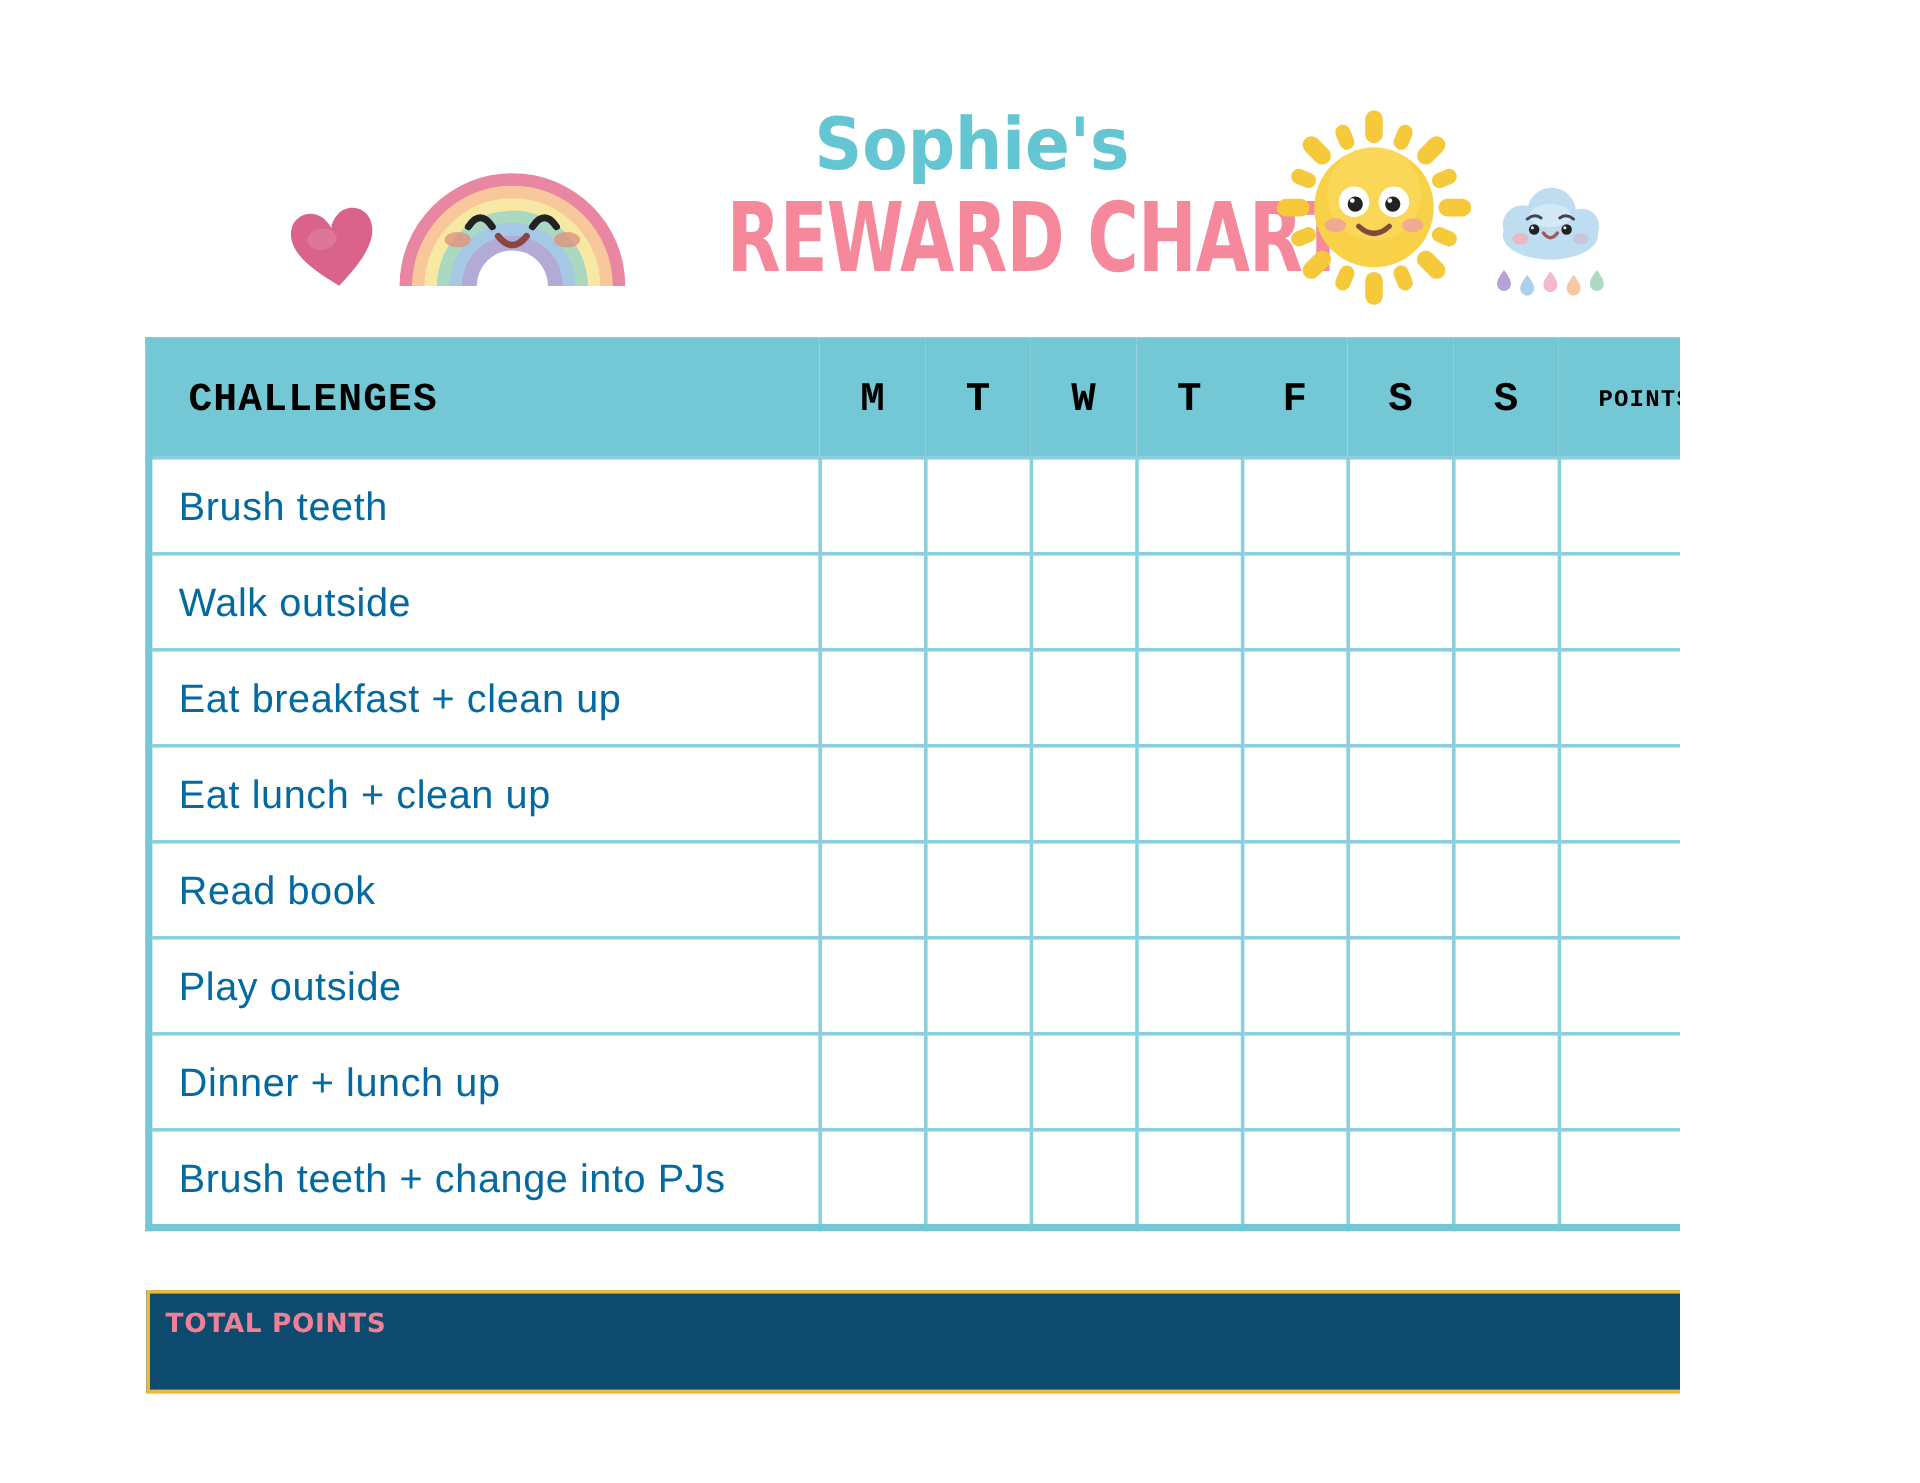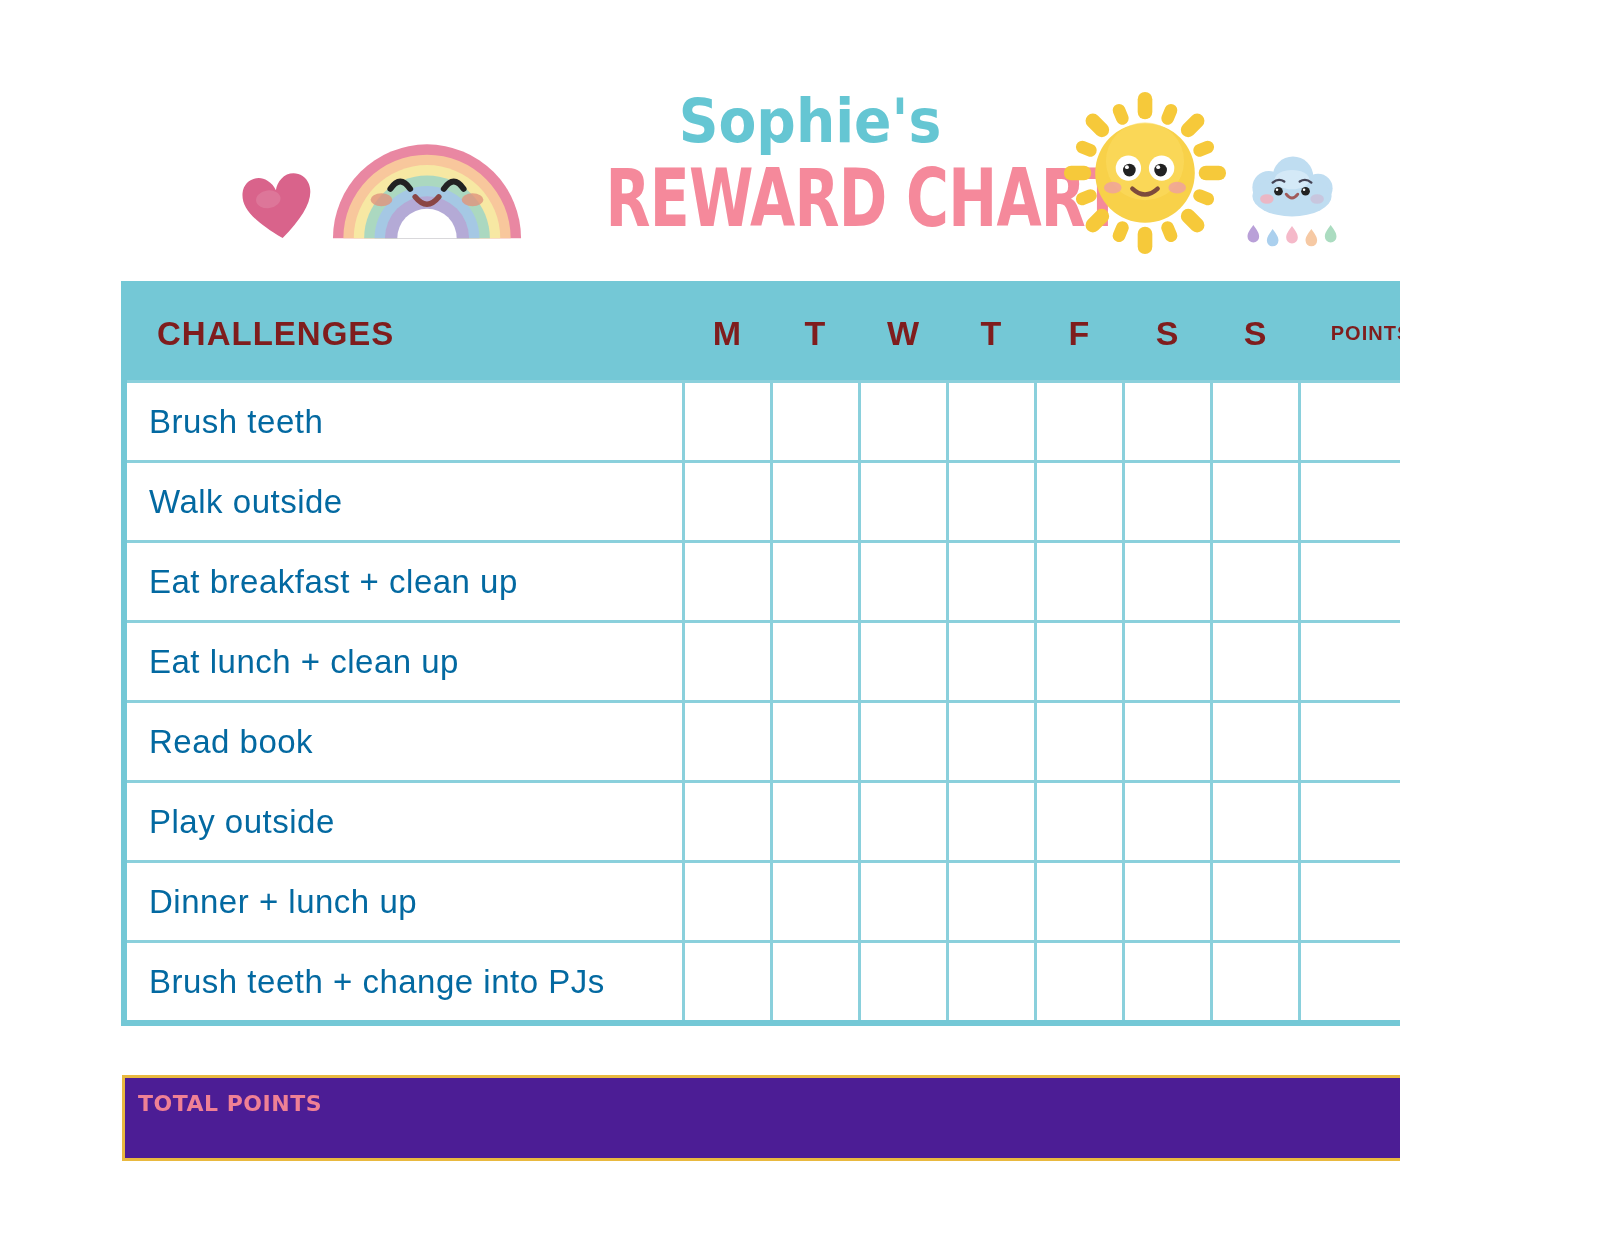--- a/index.html
+++ b/index.html
@@ -27,40 +27,40 @@
     margin-top:6px;
   }
 
   
   table.chart-table {
     position:absolute; left:121px; top:281px; width:1328px;
     border-collapse:collapse; table-layout:fixed; background:#ffffff;
     border:6px solid #74c8d6;
   }
   .chart-table th {
-    background:#74c8d6; color:#7f1d1d; height:93px; border:none;
-    font-family:Liberation Sans, sans-serif; font-weight:bold; padding:0;
+    background:#74c8d6; color:#000000; height:93px; border:none;
+    font-family:Liberation Mono, monospace; font-weight:bold; padding:0;
   }
   .chart-table th.challenges-col { text-align:left; padding-left:30px; font-size:33px; letter-spacing:1px; }
   .chart-table th.day-col    { font-size:34px; text-align:center; }
   .chart-table th.points-col { font-size:20px; text-align:center; letter-spacing:1px; }
 
   .chart-table td { border:3px solid #8ad0dc; height:77px; background:#ffffff; padding:0; }
   .chart-table td.challenge-cell {
     text-align:left; padding-left:22px; font-size:33px; color:#0369a1;
     font-family:"Liberation Sans", sans-serif; letter-spacing:0.5px;
   }
 
   
   .summary-row {
     position:absolute; left:122px; top:1075px; width:1320px;
     display:flex; gap:32px;
   }
   .summary-box {
-    flex:1 1 0; height:86px; box-sizing:border-box; background:#4c1d95;
+    flex:1 1 0; height:86px; box-sizing:border-box; background:#0c4a6e;
     border:3px solid #e9b93f; padding:13px 0 0 13px;
   }
   .summary-label {
     font-family:"DejaVu Sans", sans-serif; font-weight:bold;
     font-size:22px; color:#ef8095; letter-spacing:0.5px;
   }
 </style>
 </head>
 <body>
 

